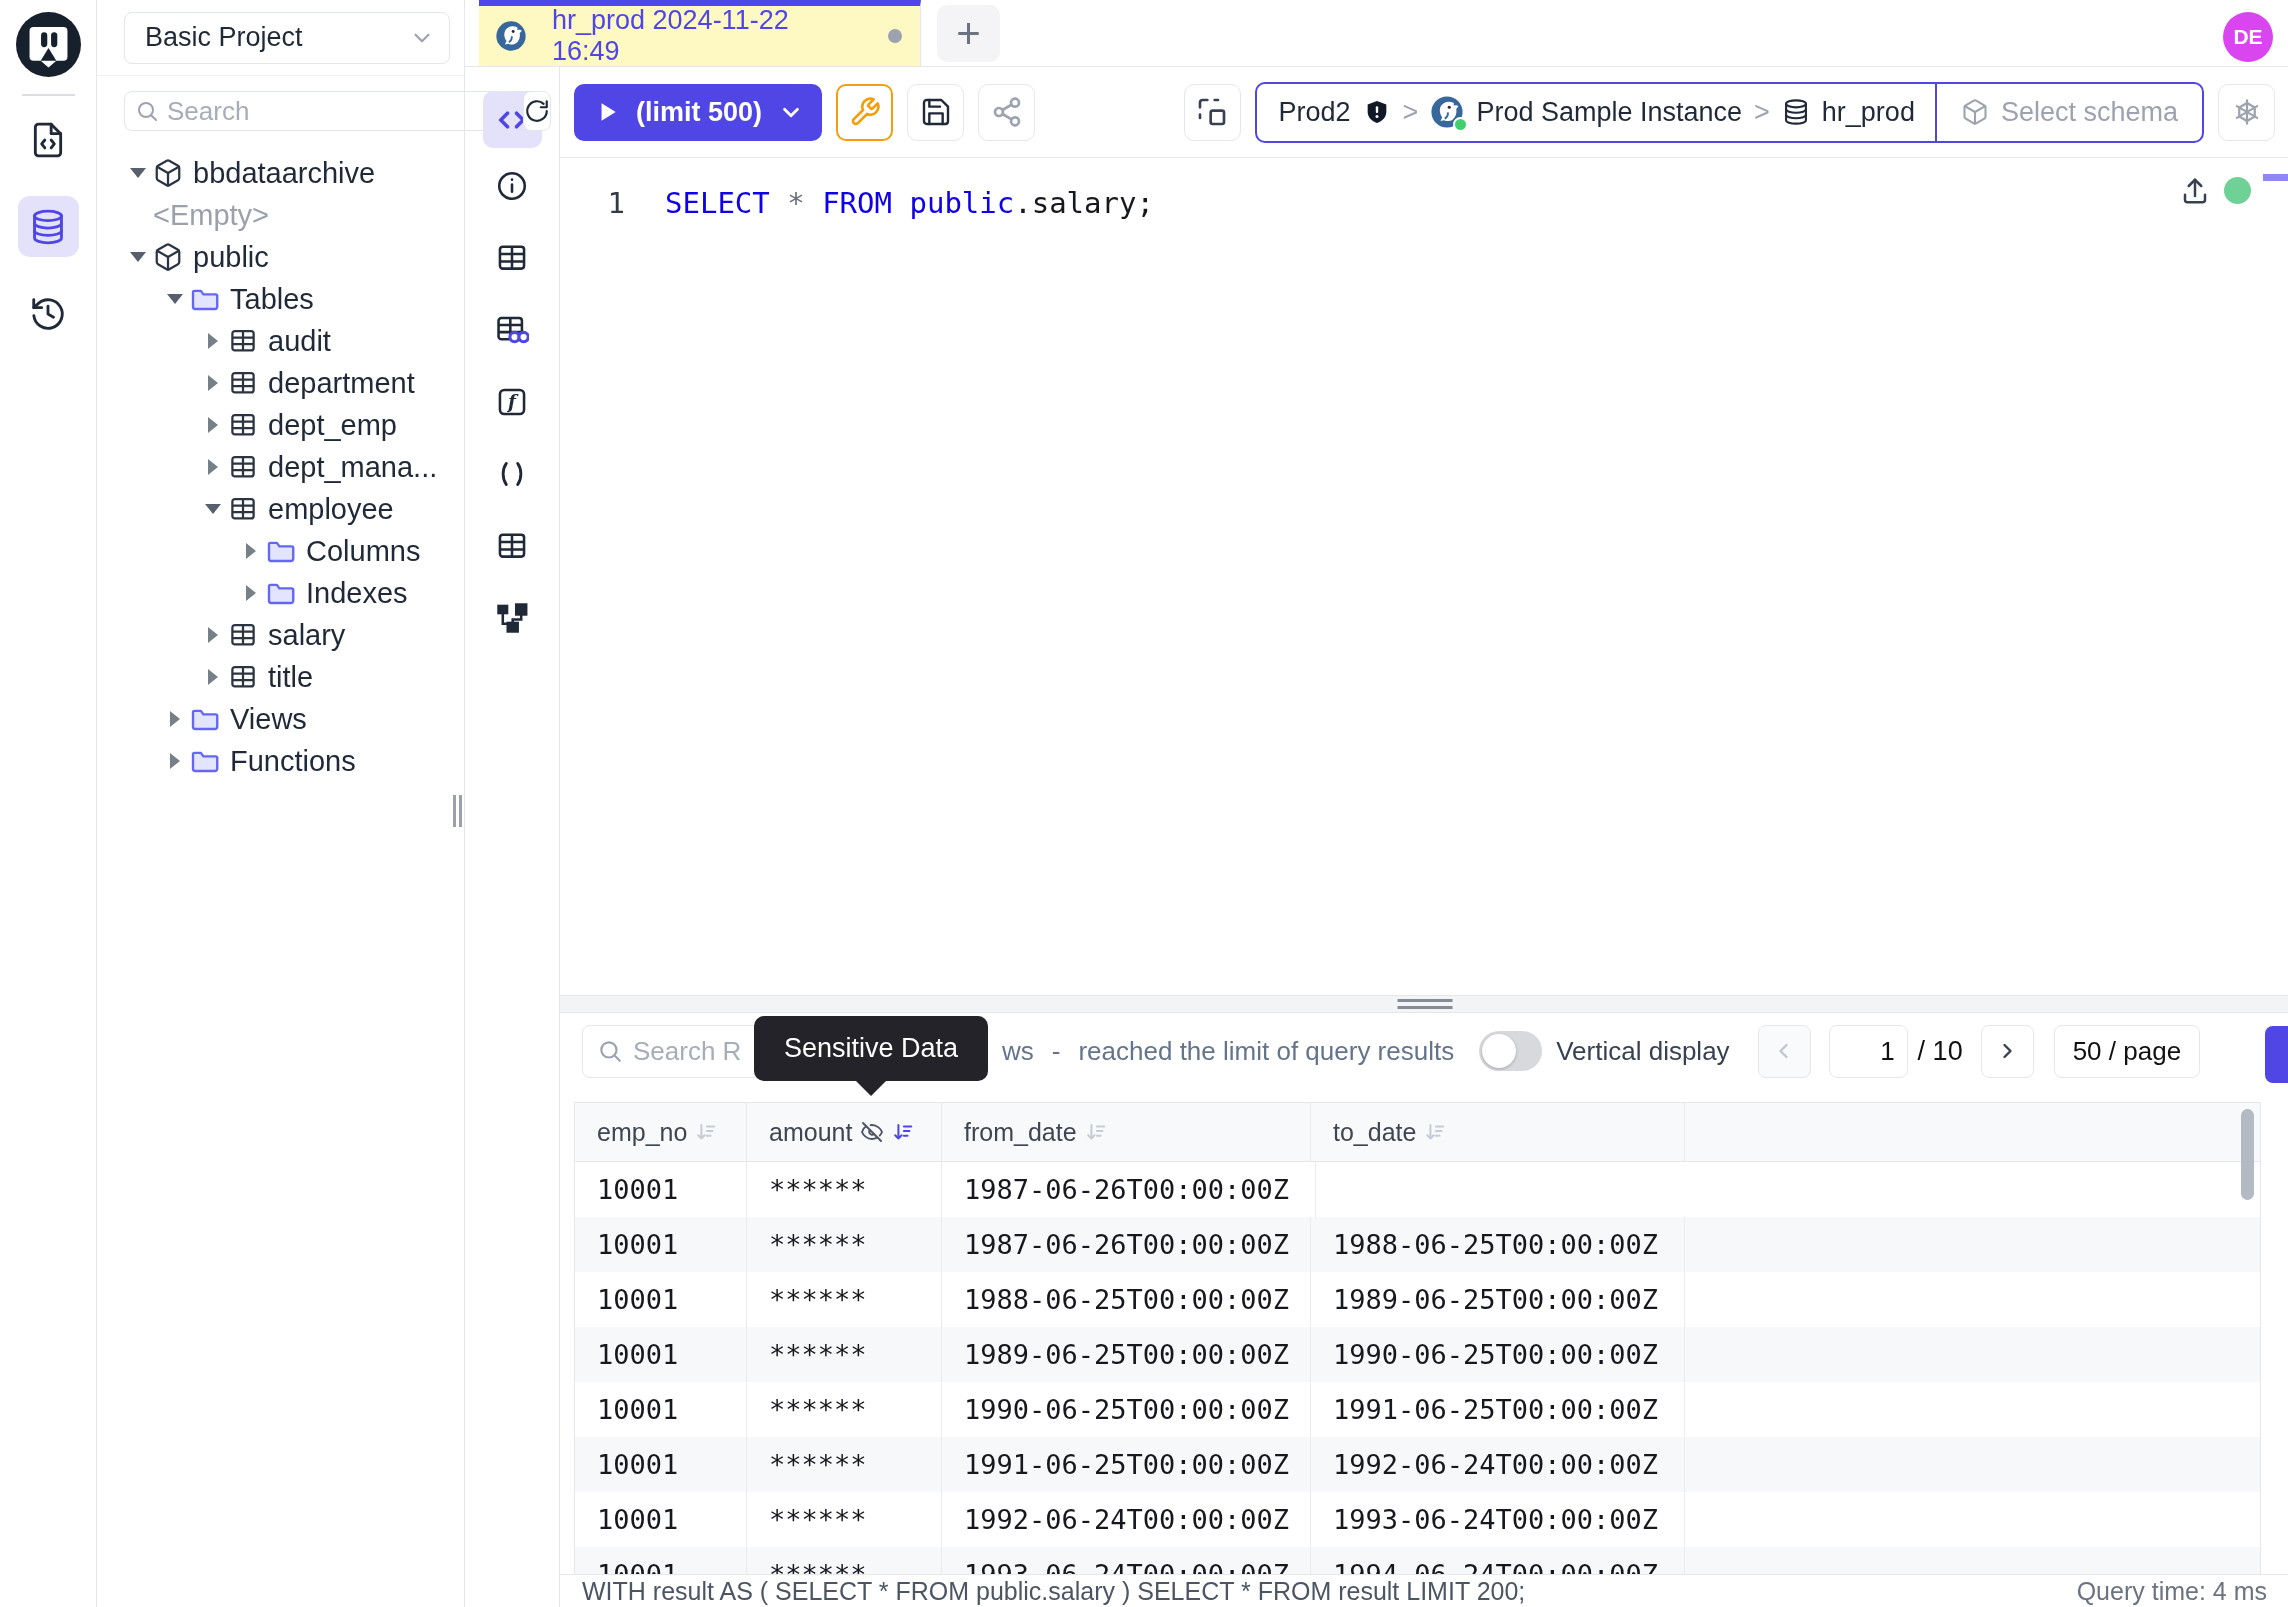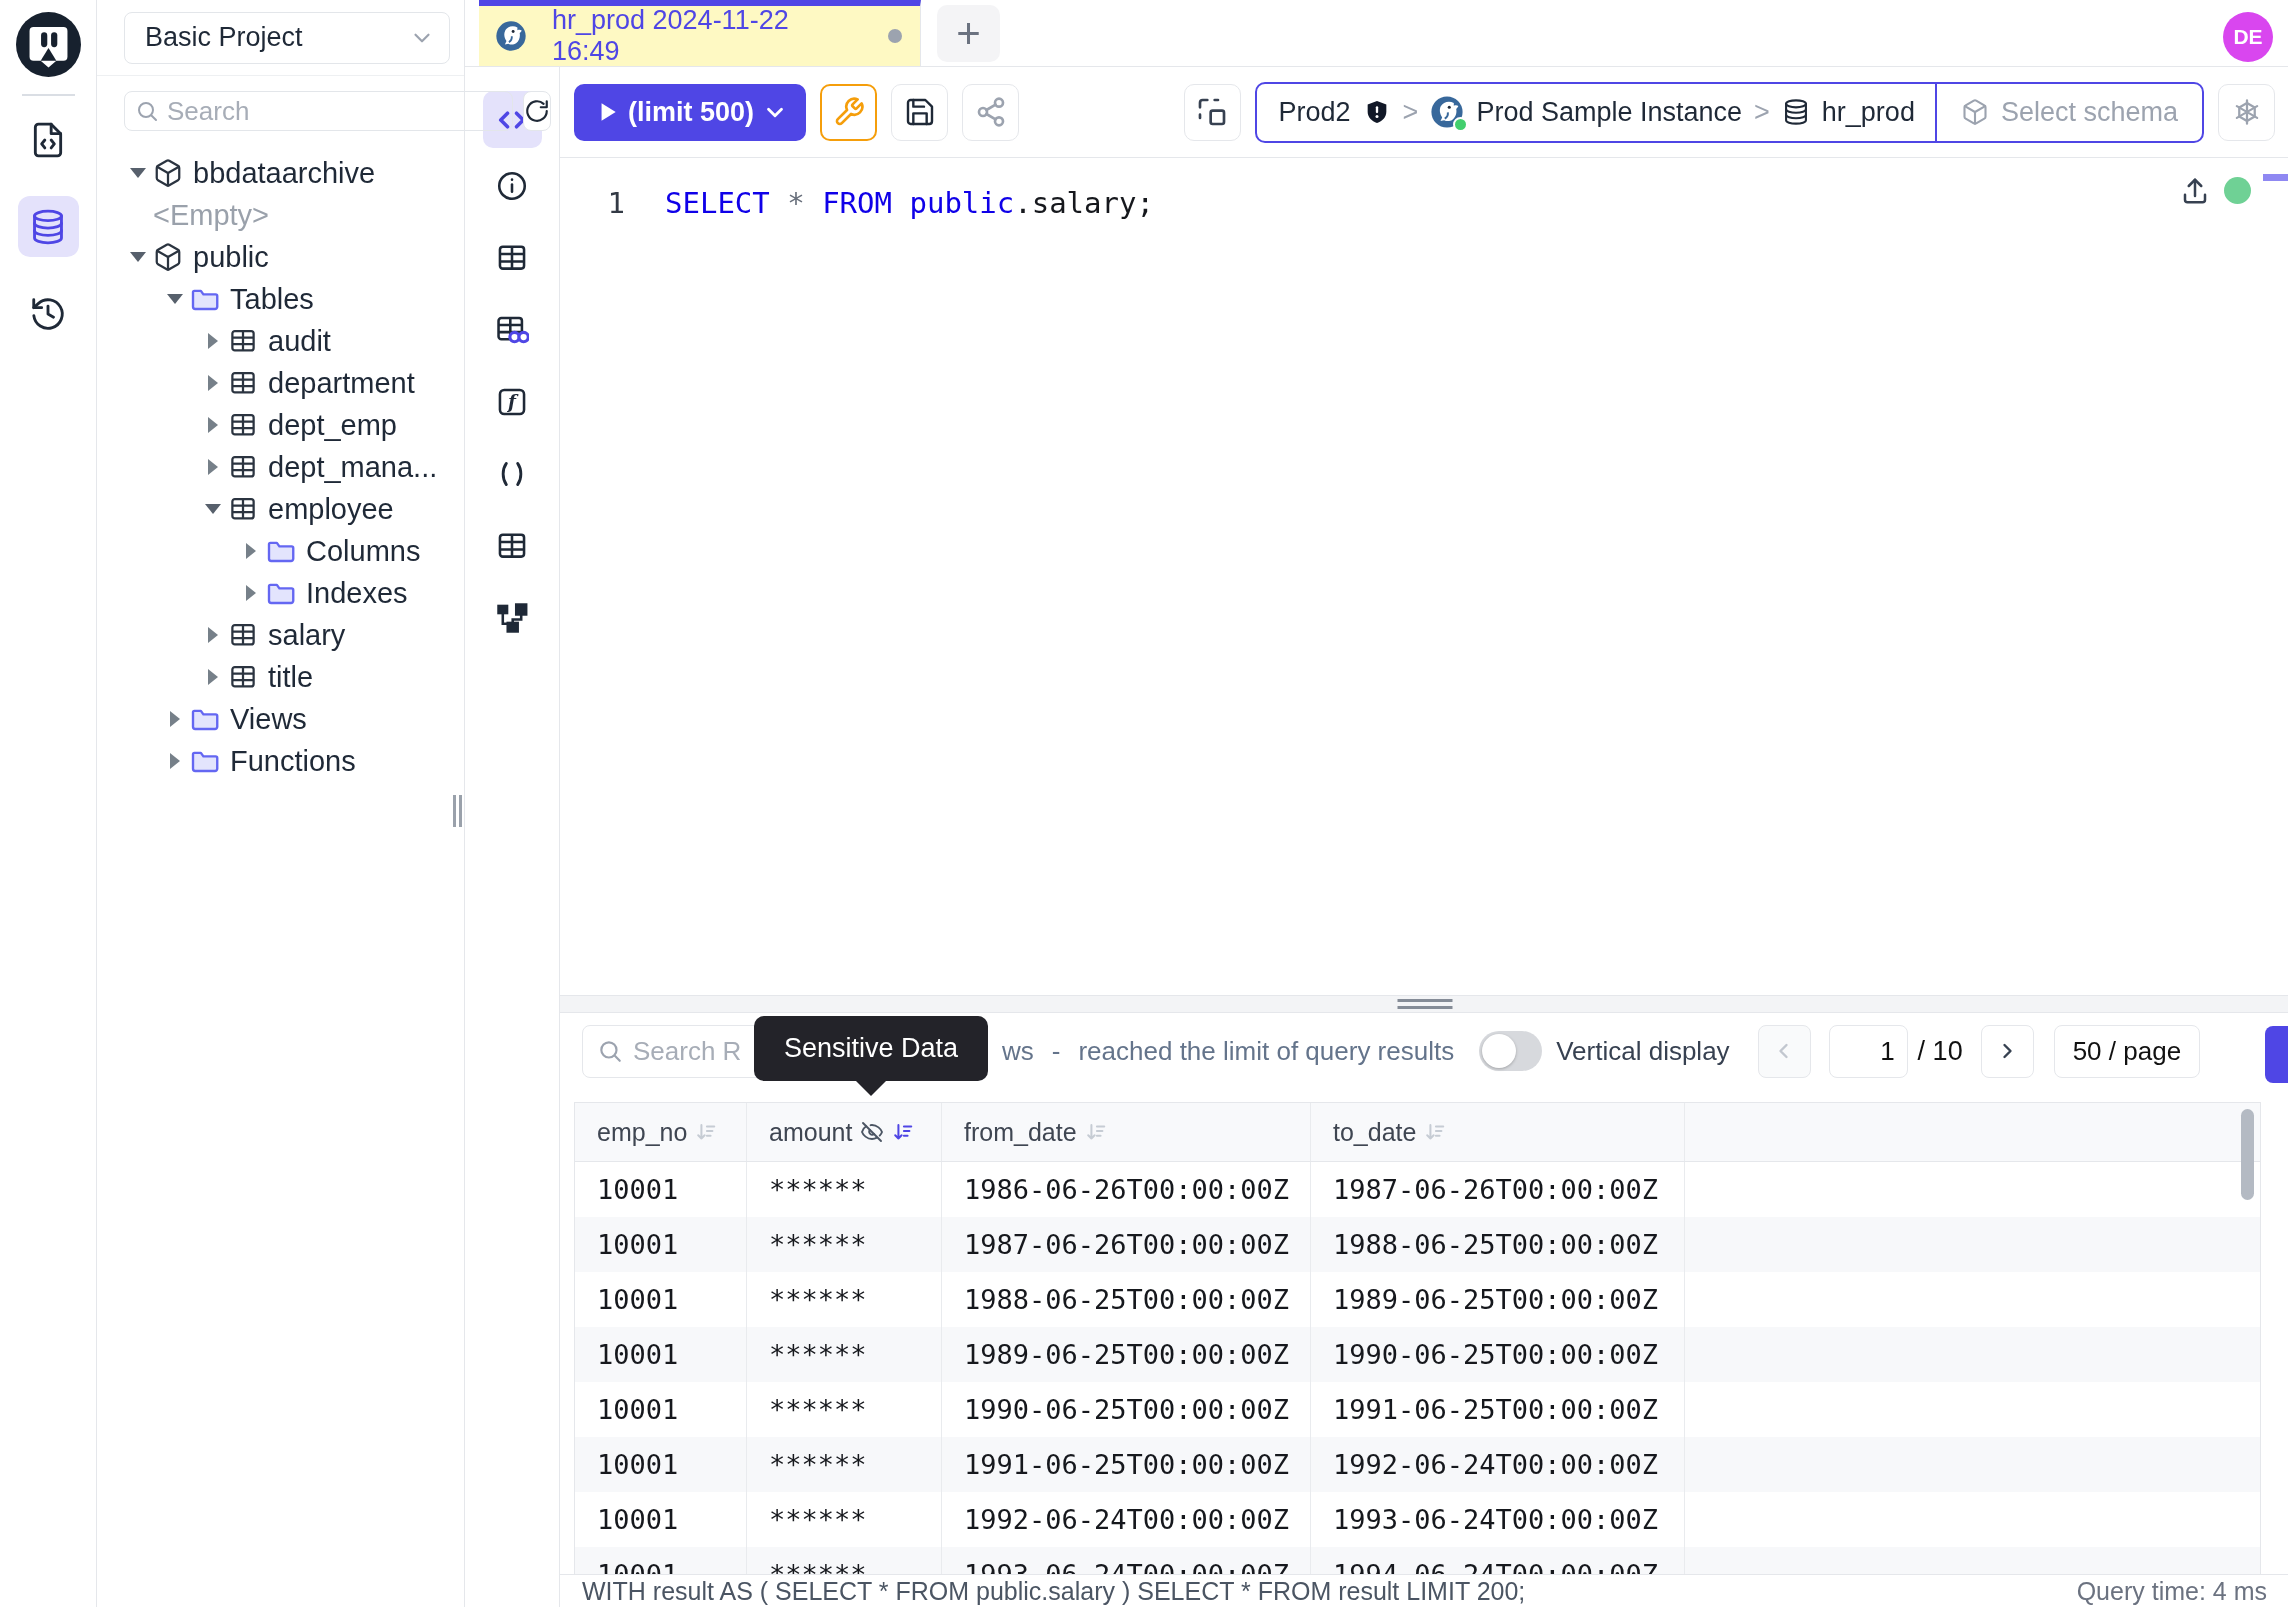--- a/index.html
+++ b/index.html
@@ -49,21 +49,21 @@
   .icon-strip { width:95px; border-right:1px solid #e5e7eb; display:flex; flex-direction:column; align-items:center; padding-top:24px; flex:none; }
   .code-btn { width:59px; height:57px; border-radius:10px; background:#e4e2fb; color:#4f46e5; display:flex; align-items:center; justify-content:center; margin-bottom:14px; cursor:pointer; }
   .code-btn svg { width:36px; height:36px; }
   .strip-btn { width:48px; height:48px; display:flex; align-items:center; justify-content:center; margin-bottom:24px; color:#1f2937; cursor:pointer; }
   .strip-btn svg { width:34px; height:34px; }
 
   .content { flex:1; display:flex; flex-direction:column; min-width:0; }
 
   
   .toolbar { height:91px; border-bottom:1px solid #e5e7eb; display:flex; align-items:center; padding:0 14px; gap:14px; flex:none; }
-  .run-btn { height:57px; background:#4f46e5; color:#fff; border:none; border-radius:10px; display:flex; align-items:center; gap:8px; padding:0 18px 0 20px; font-size:27px; font-weight:700; font-family:inherit; cursor:pointer; }
+  .run-btn { height:57px; background:#4f46e5; color:#fff; border:none; border-radius:10px; display:flex; align-items:center; gap:16px; padding:0 18px 0 20px; font-size:27px; font-weight:700; font-family:inherit; cursor:pointer; }
   .icon-btn { width:57px; height:57px; border:1px solid #e5e7eb; border-radius:10px; display:flex; align-items:center; justify-content:center; background:#fff; cursor:pointer; }
   .icon-btn svg { width:32px; height:32px; }
   .icon-btn.wrench { border:2px solid #f59e0b; color:#f59e0b; }
   .icon-btn.save { color:#1f2937; }
   .icon-btn.share { color:#9ca3af; }
   .icon-btn.batch { color:#374151; margin-left:auto; }
   .icon-btn.ai { color:#9ca3af; }
   .conn-bar { height:61px; border:2px solid #4f46e5; border-radius:10px; display:flex; align-items:center; font-size:27px; color:#1f2937; font-weight:500; padding-left:22px; background:#fff; }
   .conn-bar .sep { color:#9ca3af; margin:0 12px; font-weight:400; }
   .conn-item { display:flex; align-items:center; gap:12px; cursor:pointer; }
@@ -667,21 +667,20 @@
                     <path d="M7 4.5v14.5M7 19l-3.5-3.5M7 19l3.5-3.5M13 6h8M13 11h6M13 16h4"></path>
                   </svg>
                 </span>
             </div>
             <div class="th cwf"></div>
           </div>
           <div class="tbody">
               <div class="trow">
                 <div class="td cw0">10001</div>
                 <div class="td cw1">******</div>
-                <div class="td cw2">1986-06-26T00:00:00Z</div>
                 <div class="td cw3">1987-06-26T00:00:00Z</div>
                 <div class="td cwf"></div>
               </div>
               <div class="trow">
                 <div class="td cw0">10001</div>
                 <div class="td cw1">******</div>
                 <div class="td cw2">1987-06-26T00:00:00Z</div>
                 <div class="td cw3">1988-06-25T00:00:00Z</div>
                 <div class="td cwf"></div>
               </div>

